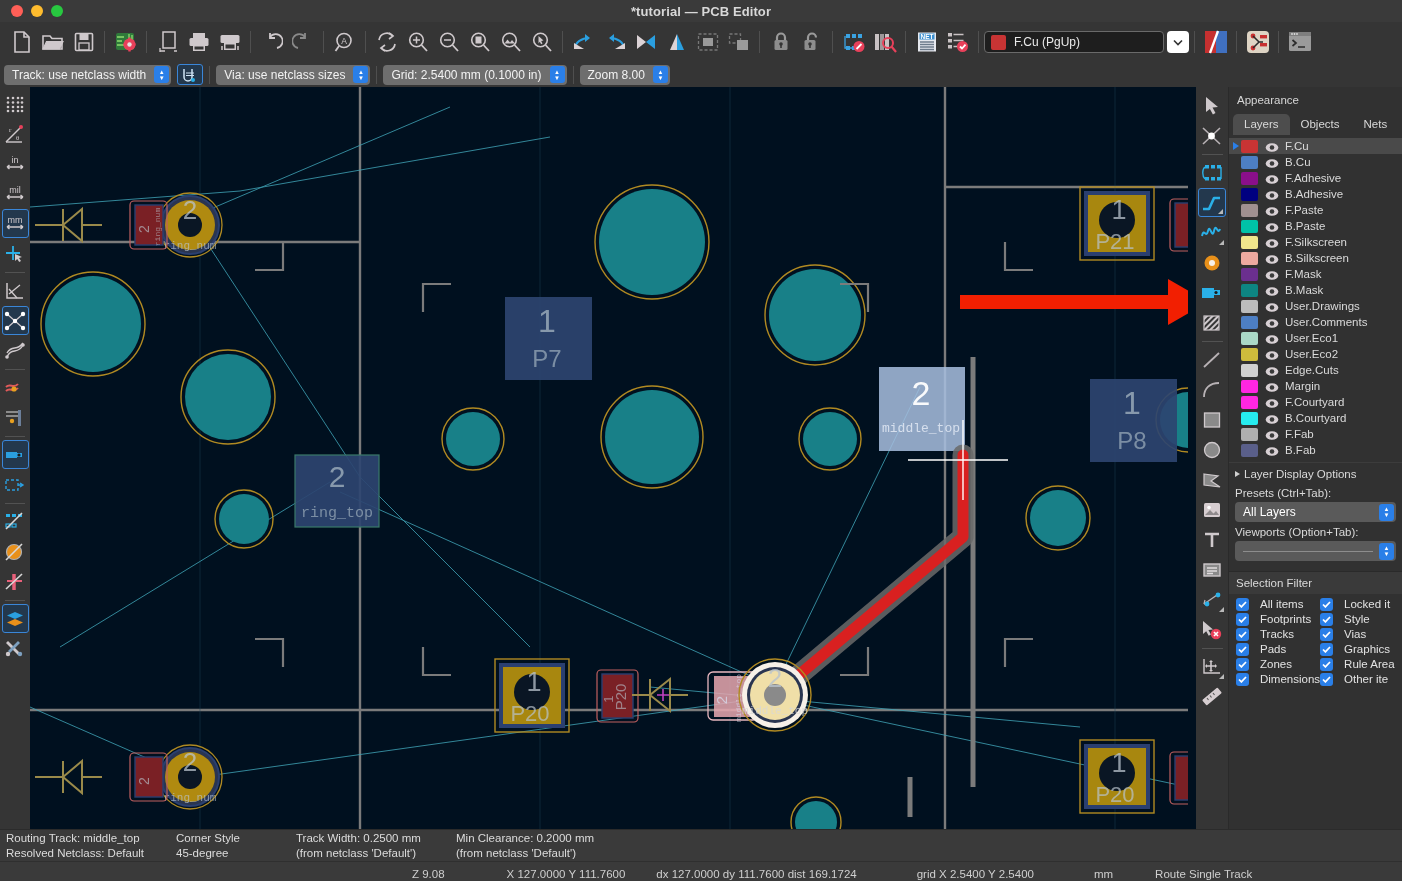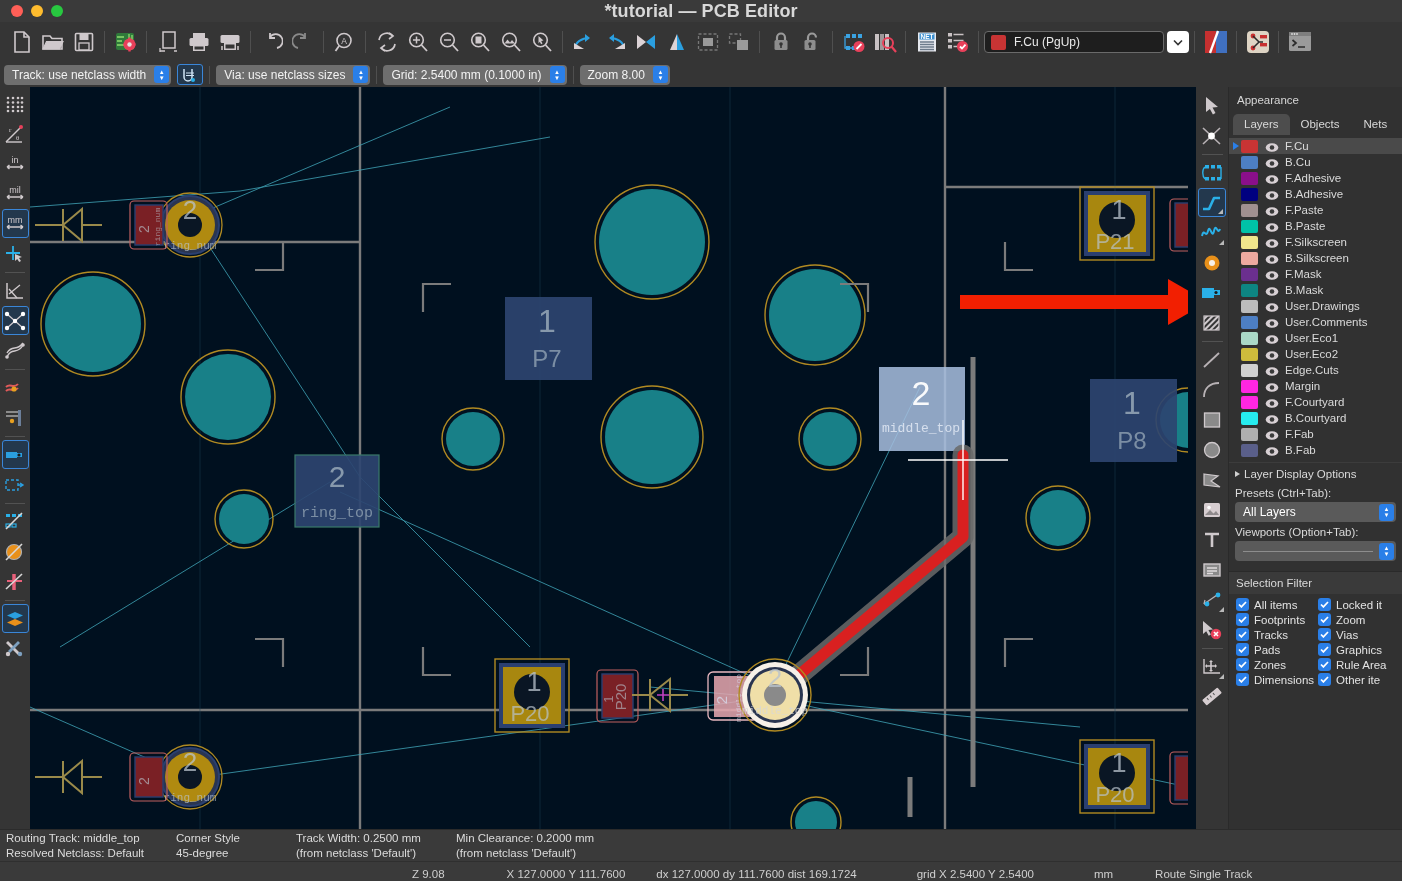--- a/index.html
+++ b/index.html
@@ -17,21 +17,21 @@
     height: 22px; background: #3a3a3a; position: relative;
     display: flex; align-items: center;
   }
   .traffic { display: flex; gap: 8px; margin-left: 11px; }
   .tl { width: 12px; height: 12px; border-radius: 50%; }
   .tl.red { background: #ff5f57; }
   .tl.yellow { background: #febc2e; }
   .tl.green { background: #28c840; }
   .title-text {
     position: absolute; left: 0; right: 0; text-align: center;
-    font-size: 18px; font-weight: bold; color: #d8d8d8; letter-spacing: .1px;
+    font-size: 13px; font-weight: bold; color: #d8d8d8; letter-spacing: .1px;
   }
 
   
   .toolbar-main {
     height: 40px; background: #353535;
     display: flex; align-items: center; padding-left: 6px; gap: 0px;
   }
   .tbtn {
     width: 31px; height: 32px; display: flex; align-items: center; justify-content: center;
     border-radius: 3px; flex: 0 0 auto;
@@ -136,21 +136,21 @@
     margin-bottom: 4px;
   }
   .vp-line { flex: 1; height: 1px; background: #8d8d8d; margin-right: 6px; }
   .selfilter-hd {
     font-size: 11.5px; color: #dadada; background: #3a3a3a; padding: 5px 0 5px 7px;
     margin-top: 6px; border-top: 1px solid #2a2a2a;
   }
   .sf-grid {
     display: grid; grid-template-columns: 1fr 1fr; padding: 4px 2px 0 7px; row-gap: 2px;
   }
-  .sf-item { display: flex; align-items: center; gap: 5px; }
+  .sf-item { display: flex; gap: 11px; }
   .cbx {
     width: 13px; height: 13px; background: #2a7fe8; border-radius: 3px;
     display: flex; align-items: center; justify-content: center; flex: 0 0 auto;
   }
   .cbx svg { display: block; }
   .sf-lbl { font-size: 11.5px; color: #e2e2e2; white-space: nowrap; }
 
   
   .status-top {
     height: 32px; background: #3a3a3a; display: flex; align-items: center;
@@ -1239,21 +1239,21 @@
               </svg>
             </div>
             <div class="sf-lbl">Footprints</div>
           </div>
           <div class="sf-item">
             <div class="cbx">
               <svg width="9" height="7" viewBox="0 0 9 7">
                 <path d="M1 3.5l2.4 2.4L8 1" fill="none" stroke="#fff" stroke-width="1.7"></path>
               </svg>
             </div>
-            <div class="sf-lbl">Zoom</div>
+            <div class="sf-lbl">Style</div>
           </div>
           <div class="sf-item">
             <div class="cbx">
               <svg width="9" height="7" viewBox="0 0 9 7">
                 <path d="M1 3.5l2.4 2.4L8 1" fill="none" stroke="#fff" stroke-width="1.7"></path>
               </svg>
             </div>
             <div class="sf-lbl">Tracks</div>
           </div>
           <div class="sf-item">

